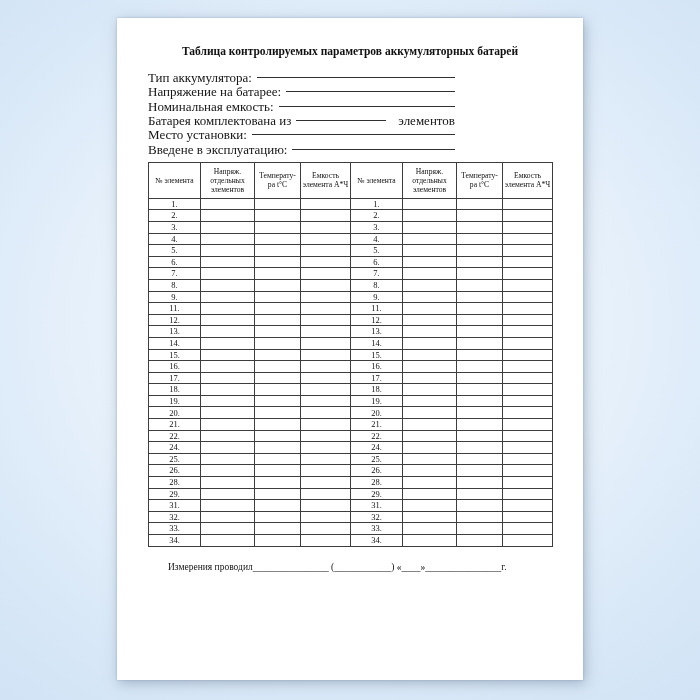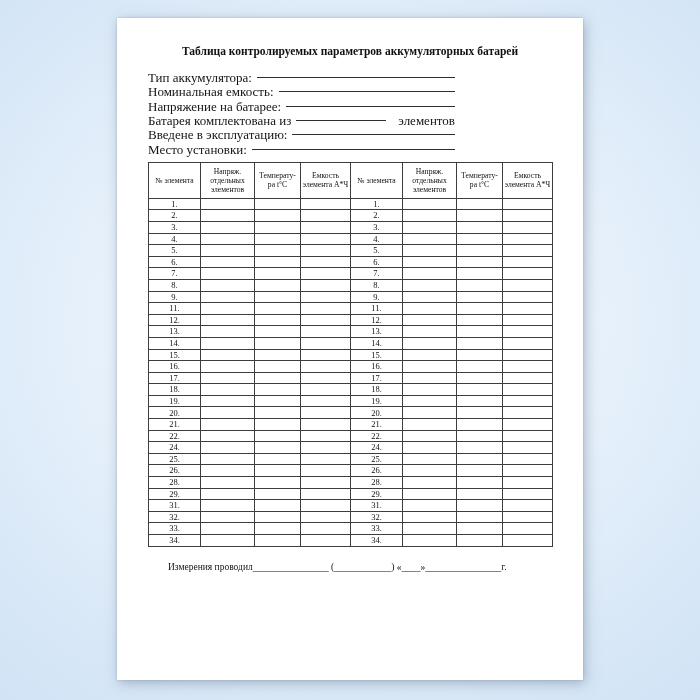--- a/index.html
+++ b/index.html
@@ -39,38 +39,38 @@
 
 <div class="stage">
   <div class="page">
     <div class="title">Таблица контролируемых параметров аккумуляторных батарей</div>
     <div class="form">
         <div class="form-row">
           <span class="form-label">Тип аккумулятора:</span>
           <span class="form-line"></span>
         </div>
         <div class="form-row">
+          <span class="form-label">Напряжение на батарее:</span>
+          <span class="form-line"></span>
+        </div>
+        <div class="form-row">
           <span class="form-label">Номинальная емкость:</span>
           <span class="form-line"></span>
         </div>
         <div class="form-row">
-          <span class="form-label">Напряжение на батарее:</span>
-          <span class="form-line"></span>
-        </div>
-        <div class="form-row">
           <span class="form-label">Батарея комплектована из</span>
           <span class="form-line"></span>
           <span class="form-suffix">элементов</span>
         </div>
         <div class="form-row">
+          <span class="form-label">Место установки:</span>
+          <span class="form-line"></span>
+        </div>
+        <div class="form-row">
           <span class="form-label">Введене в эксплуатацию:</span>
-          <span class="form-line"></span>
-        </div>
-        <div class="form-row">
-          <span class="form-label">Место установки:</span>
           <span class="form-line"></span>
         </div>
       </div>
     <table class="grid">
       <colgroup>
           <col style="width: 52px;">
           <col style="width: 54px;">
           <col style="width: 46px;">
           <col style="width: 50px;">
           <col style="width: 52px;">

